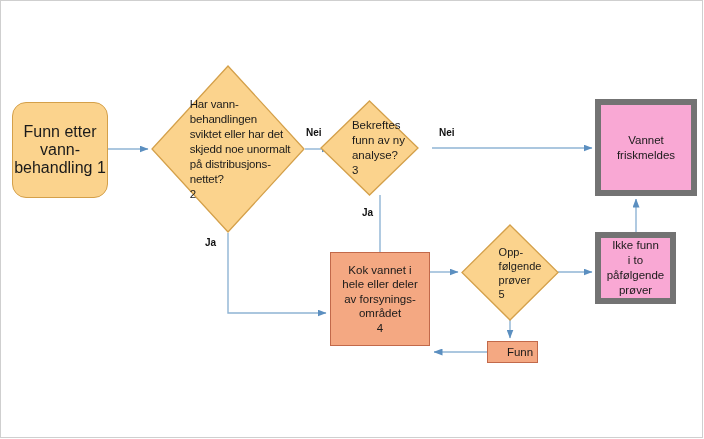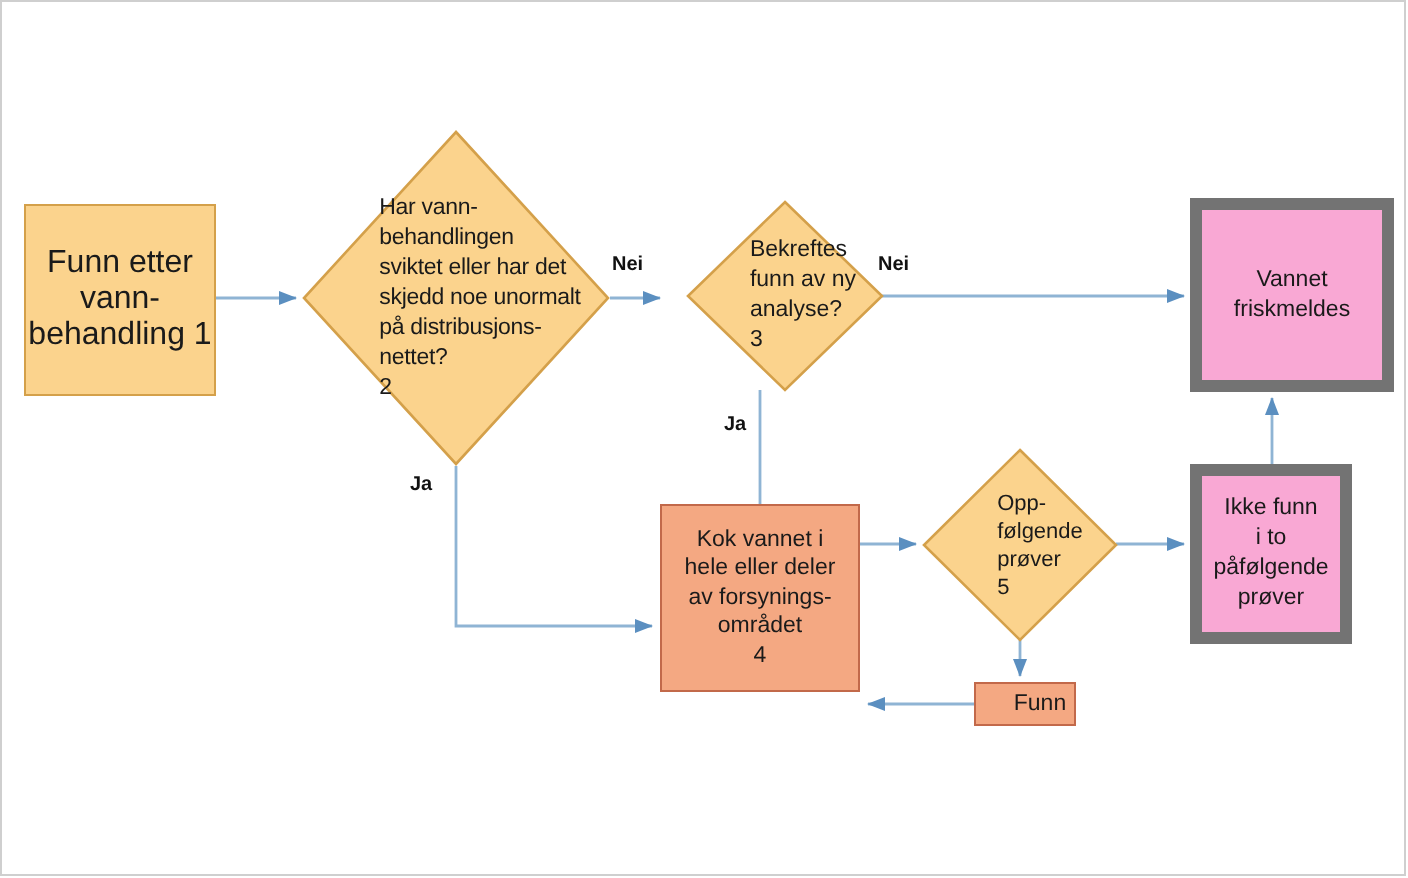--- a/index.html
+++ b/index.html
@@ -153,41 +153,41 @@
       <path d="M558,272 L592,272" marker-end="url(#arrowhead)"></path>
 
       <path d="M510,320 L510,338" marker-end="url(#arrowhead)"></path>
 
       <path d="M488,352 L434,352" marker-end="url(#arrowhead)"></path>
 
       <path d="M636,233 L636,199" marker-end="url(#arrowhead)"></path>
     </g>
   </svg>
 
-  <div class="node orange-rect" style="left:12px; top:102px; width:96px; height:96px;">
+  <div class="node orange-rect" style="left:12px; top:102px; width:96px; height:96px;border-radius:14px;">
     <span class="label">Funn etter
 vann-
 behandling
 1</span>
   </div>
 
   <div class="diamond-wrap" style="left:151px; top:65px; width:154px; height:168px;">
     <svg class="diamond-shape" viewBox="0 0 154 168" preserveAspectRatio="none">
       <polygon points="77,1 153,84 77,167 1,84" fill="#fbd38d" stroke="#d4a04a" stroke-width="1.3"></polygon>
     </svg>
     <div class="diamond-label big" style="padding:0 12px;">Har vann-
 behandlingen
 sviktet eller har det
 skjedd noe unormalt
 på distribusjons-
 nettet?
 2</div>
   </div>
 
-  <div class="diamond-wrap" style="left:343px; top:100px; width:99px; height:96px;">
+  <div class="diamond-wrap" style="left:320px; top:100px; width:99px; height:96px;">
     <svg class="diamond-shape" viewBox="0 0 99 96" preserveAspectRatio="none">
       <polygon points="49.5,1 98,48 49.5,95 1,48" fill="#fbd38d" stroke="#d4a04a" stroke-width="1.3"></polygon>
     </svg>
     <div class="diamond-label mid" style="padding:0 9px;">Bekreftes
 funn av ny
 analyse?
 3</div>
   </div>
 
   <div class="node salmon-rect" style="left:330px; top:252px; width:100px; height:94px;">
@@ -205,21 +205,21 @@
     <div class="diamond-label small" style="padding:0 10px;">Opp-
 følgende
 prøver
 5</div>
   </div>
 
   <div class="node small-salmon" style="left:487px; top:341px; width:51px; height:22px;padding-left:15px;">
     <span class="label">Funn</span>
   </div>
 
-  <div class="node green-rect" style="left:595px; top:232px; width:81px; height:90px;">
+  <div class="node green-rect" style="left:595px; top:232px; width:81px; height:72px;align-items:flex-end;">
     <span class="label">Ikke funn
 i to
 påfølgende
 prøver</span>
   </div>
 
   <div class="node green-rect" style="left:595px; top:99px; width:102px; height:97px;">
     <span class="label">Vannet
 friskmeldes</span>
   </div>

